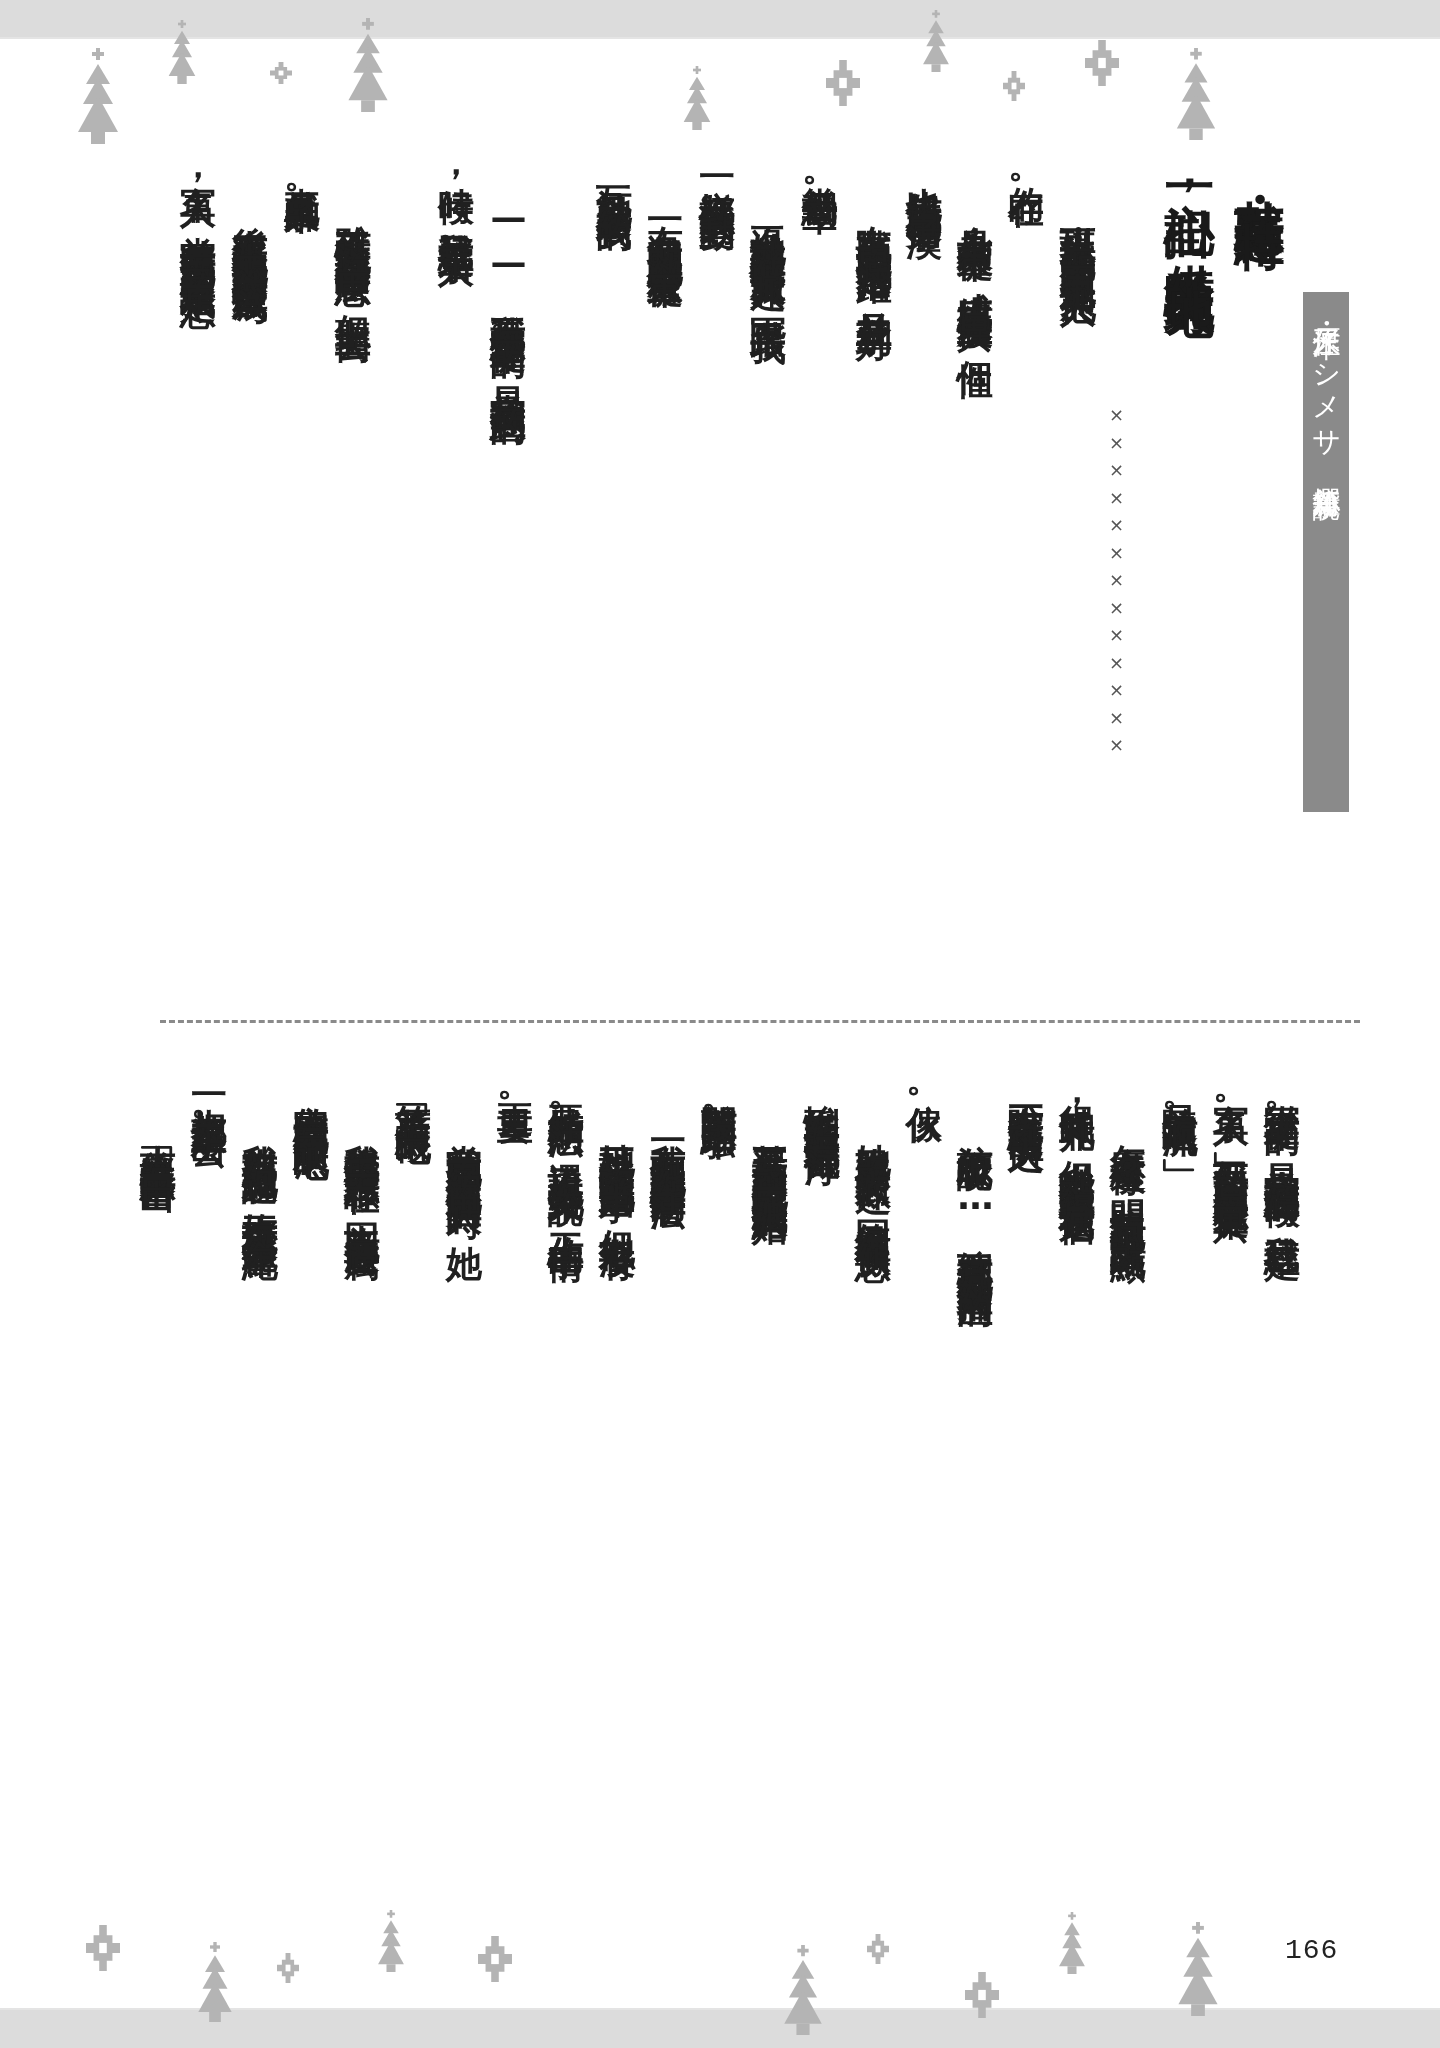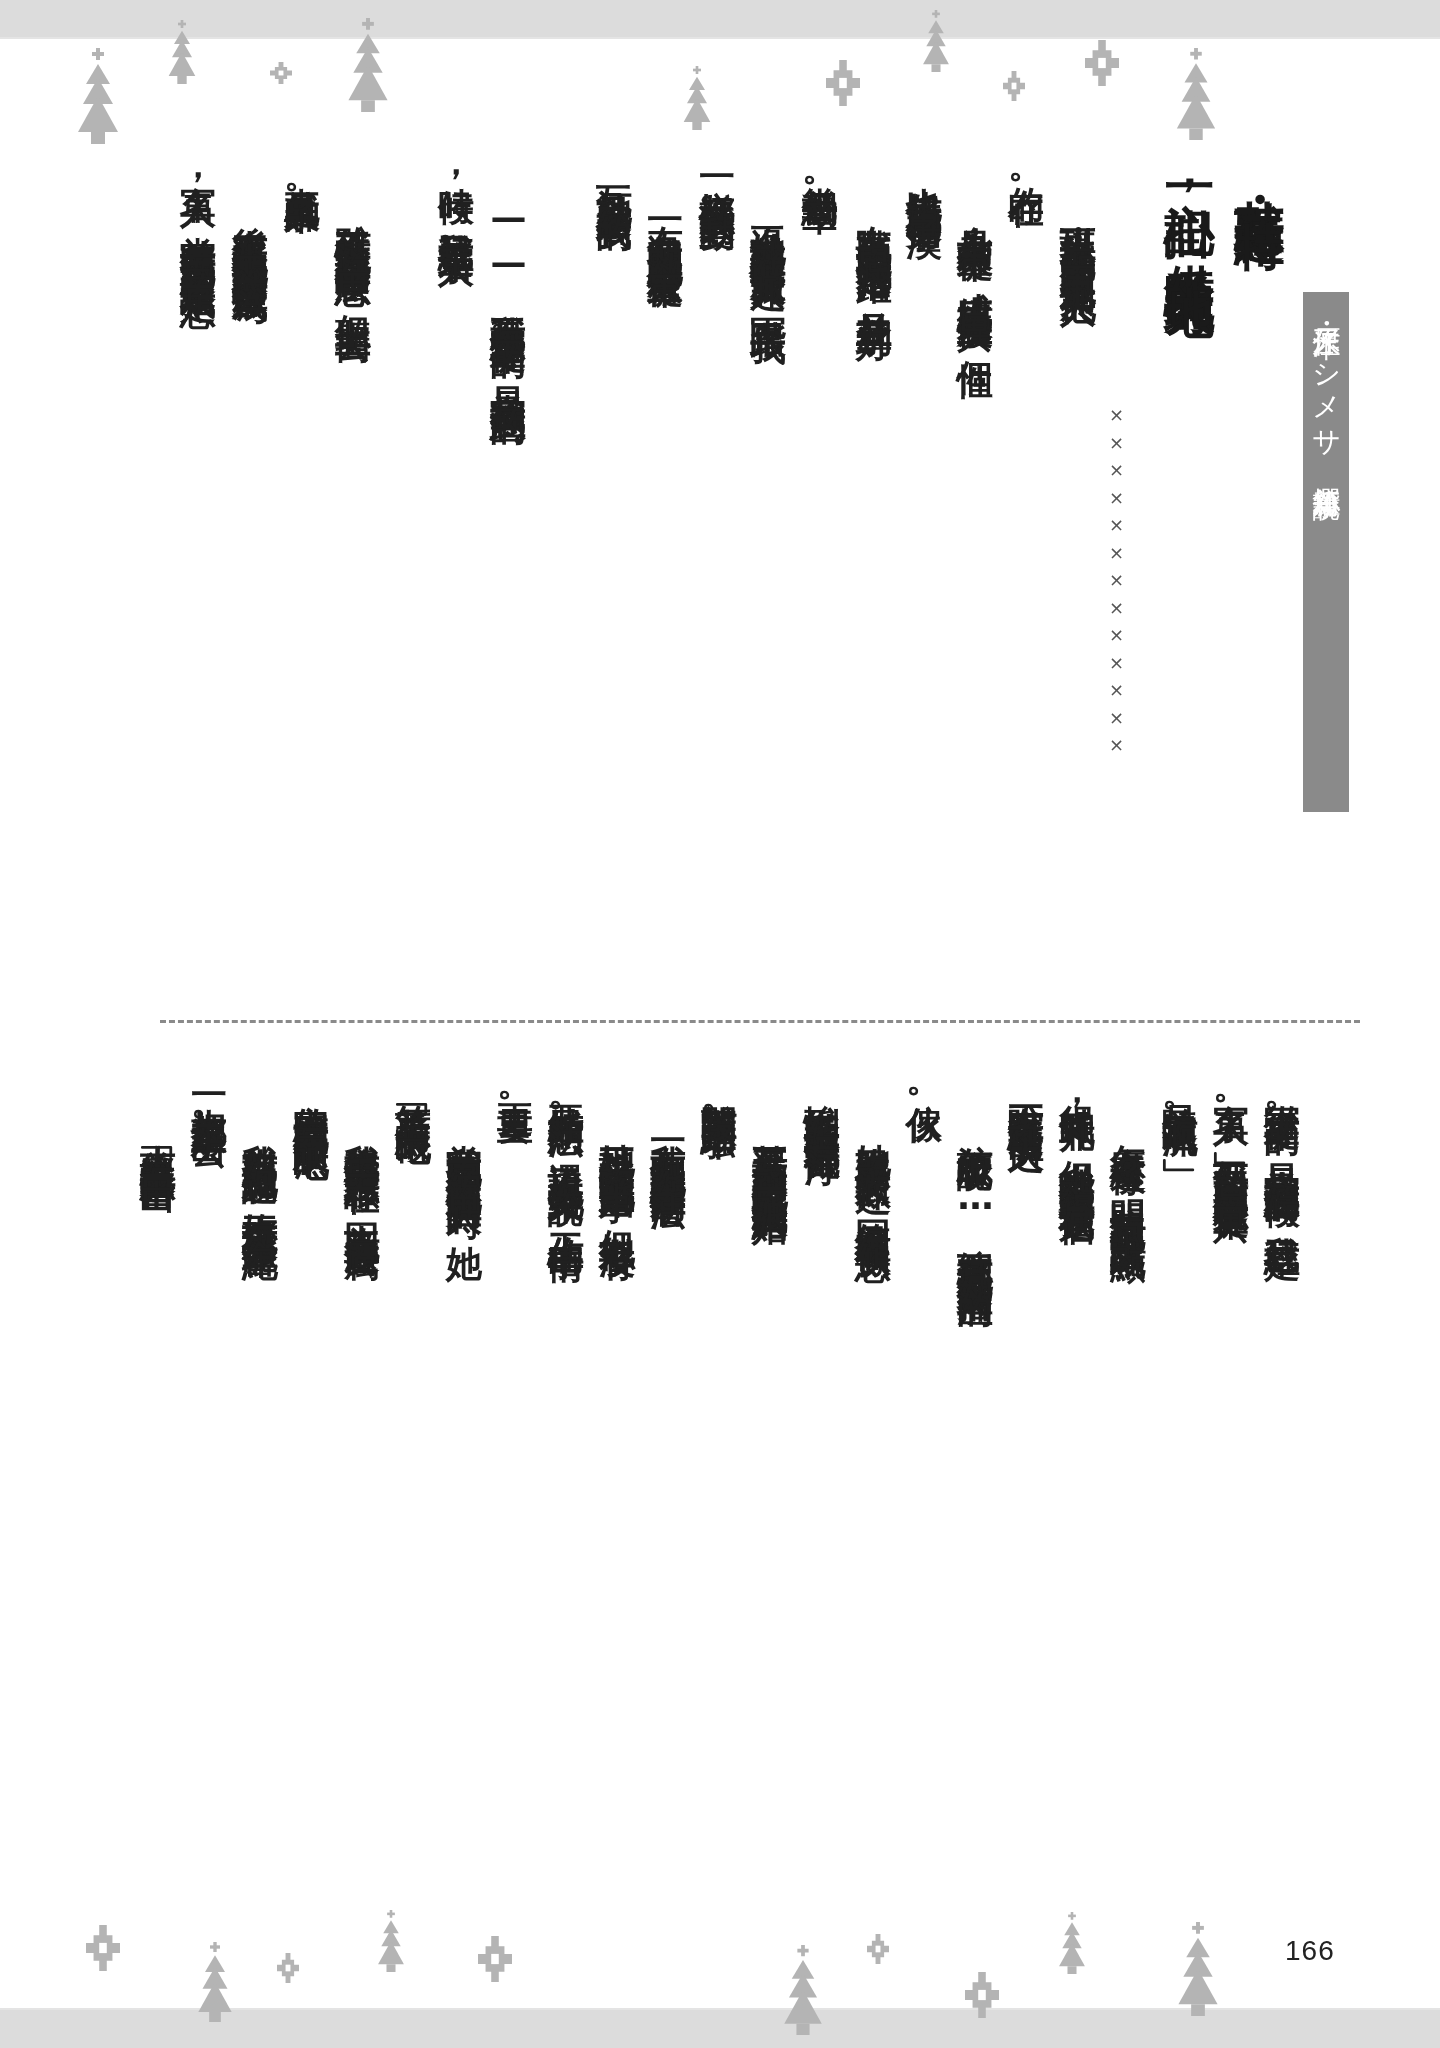--- a/index.html
+++ b/index.html
@@ -62,21 +62,21 @@
     writing-mode: vertical-rl; text-orientation: upright;
     font-size: 18px; line-height: 24px; letter-spacing: 6.5px;
     color: #555;
   }
   .divider {
     position: absolute; left: 160px; top: 1020px; width: 1200px; height: 0;
     border-top: 3px dashed #8a8a8a;
   }
   .page-num {
     position: absolute; left: 1285px; top: 1935px;
-    font-size: 28px; font-family: Liberation Sans, sans-serif;
+    font-size: 28px; font-family: Liberation Mono, monospace;
     color: #222; letter-spacing: 1px;
   }
 </style>
 </head>
 <body>
 
 <div class="band-top"></div>
 <div class="band-bottom"></div>
 
 <svg width="0" height="0" style="position:absolute">

